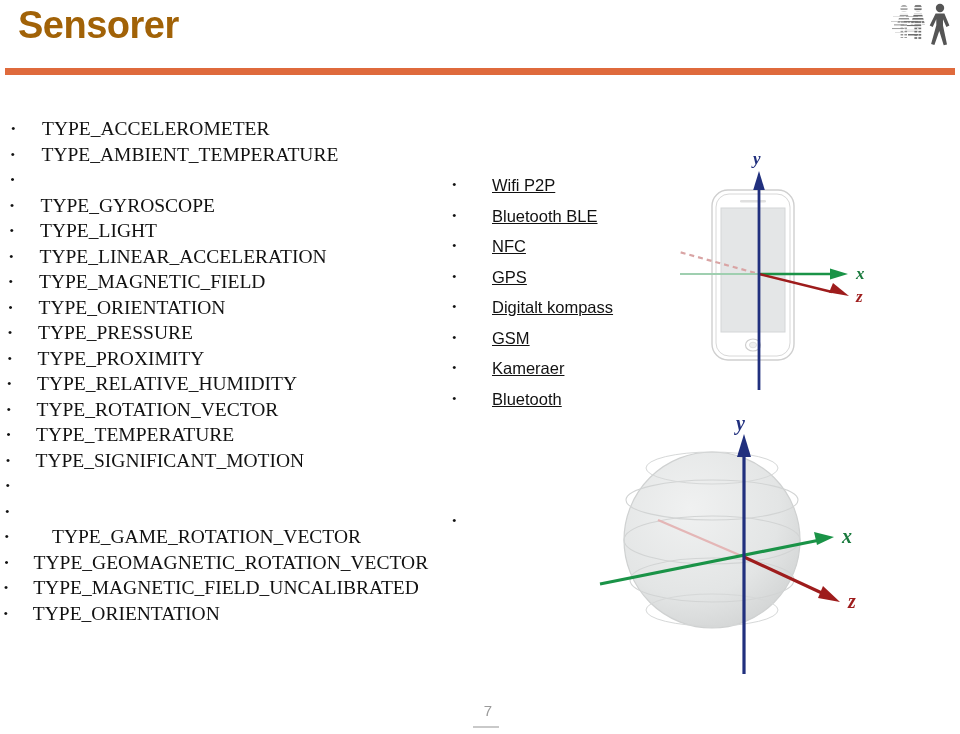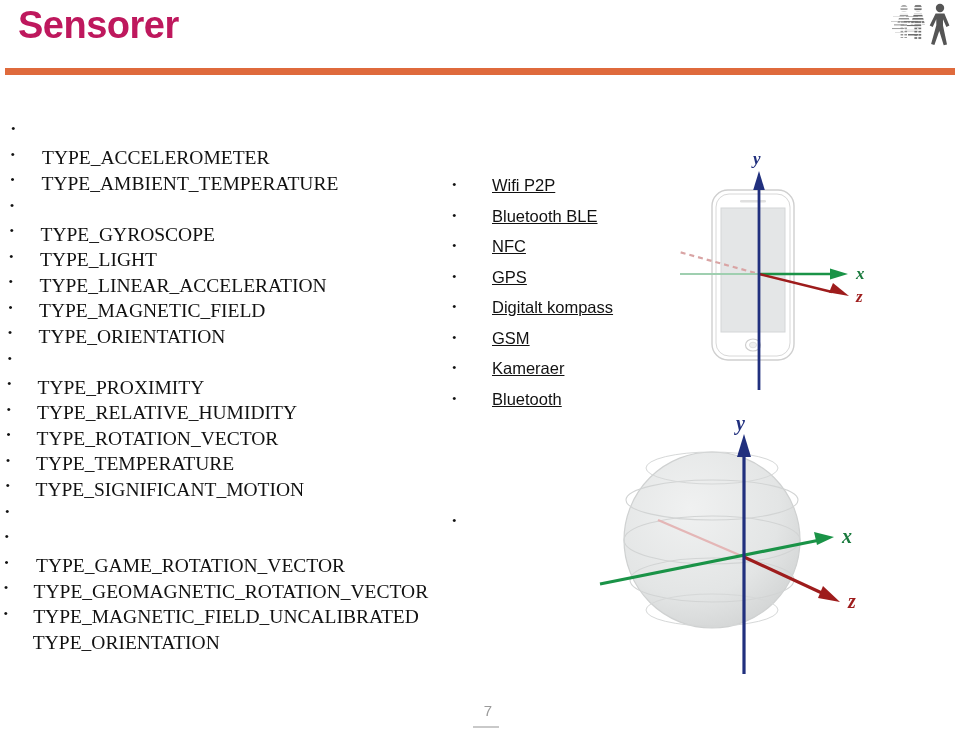--- a/index.html
+++ b/index.html
@@ -16,21 +16,21 @@
   }
 
   
   .slide-title {
     position: absolute;
     left: 18px; top: 6px;
     font-family: "Liberation Sans", sans-serif;
     font-weight: bold;
     font-size: 38px;
     letter-spacing: -0.5px;
-    color: #be185d;
+    color: #a16207;
     line-height: 1.05;
   }
   .title-rule {
     position: absolute;
     left: 5px; top: 68px;
     width: 950px; height: 7px;
     background: #DF6A3C;
   }
 
   
@@ -57,21 +57,20 @@
   }
   .left-list .li .bul {
     position: absolute;
     font-size: 13px;
     color: #111111;
     line-height: 25.5px;
   }
   .left-list .li .txt {
     position: absolute;
     line-height: 25.5px;
-    margin-top: 29px;
   }
 
   
   .right-list {
     position: absolute;
     left: 452px; top: 170px;
     width: 230px;
   }
   .right-list .li {
     position: relative;
@@ -194,20 +193,21 @@
     <div class="li">
         <span class="bul" style="left:8.6px">•</span>
         <span class="txt" style="left:39px">TYPE_MAGNETIC_FIELD</span>
       </div>
     <div class="li">
         <span class="bul" style="left:8.2px">•</span>
         <span class="txt" style="left:38.5px">TYPE_ORIENTATION</span>
       </div>
     <div class="li">
         <span class="bul" style="left:7.8px">•</span>
+        <span class="txt" style="left:38px">TYPE_PRESSURE</span>
       </div>
     <div class="li">
         <span class="bul" style="left:7.4px">•</span>
         <span class="txt" style="left:37.5px">TYPE_PROXIMITY</span>
       </div>
     <div class="li">
         <span class="bul" style="left:7.0px">•</span>
         <span class="txt" style="left:37px">TYPE_RELATIVE_HUMIDITY</span>
       </div>
     <div class="li">
@@ -223,21 +223,21 @@
         <span class="txt" style="left:35.5px">TYPE_SIGNIFICANT_MOTION</span>
       </div>
     <div class="li">
         <span class="bul" style="left:5.4px">•</span>
       </div>
     <div class="li">
         <span class="bul" style="left:5.0px">•</span>
       </div>
     <div class="li">
         <span class="bul" style="left:4.6px">•</span>
-        <span class="txt" style="left:36px">TYPE_GAME_ROTATION_VECTOR</span>
+        <span class="txt" style="left:52px">TYPE_GAME_ROTATION_VECTOR</span>
       </div>
     <div class="li">
         <span class="bul" style="left:4.2px">•</span>
         <span class="txt" style="left:33.6px">TYPE_GEOMAGNETIC_ROTATION_VECTOR</span>
       </div>
     <div class="li">
         <span class="bul" style="left:3.8px">•</span>
         <span class="txt" style="left:33.2px">TYPE_MAGNETIC_FIELD_UNCALIBRATED</span>
       </div>
     <div class="li">

